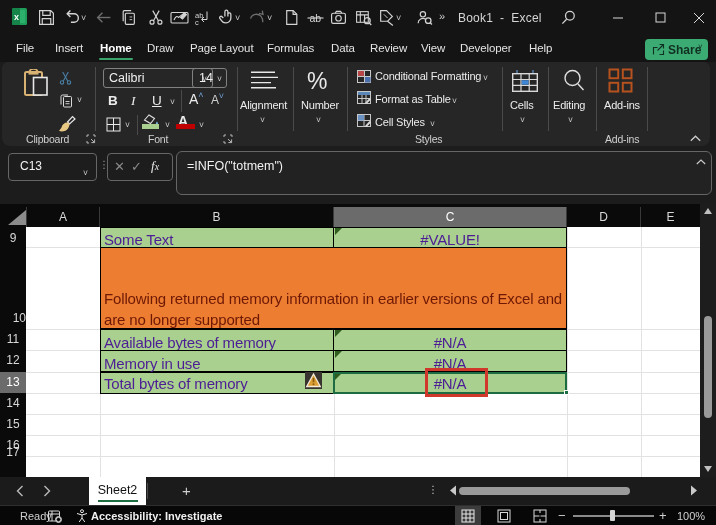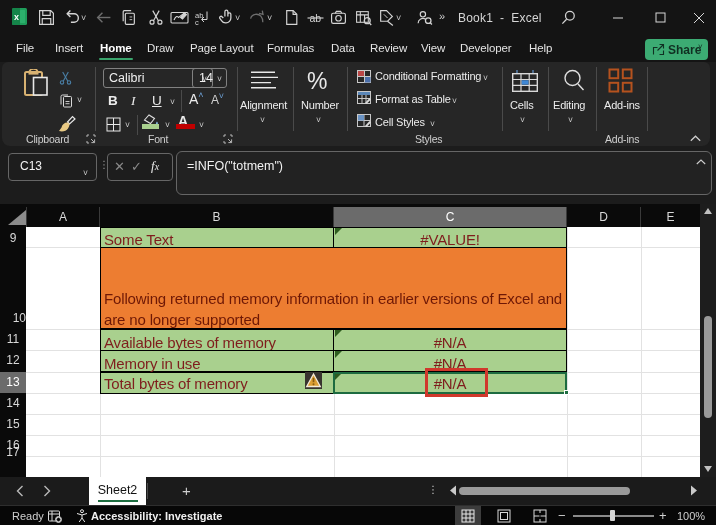--- a/index.html
+++ b/index.html
@@ -46,21 +46,21 @@
   border:1px solid #666; border-radius:6px; color:#f2f2f2; font-size:12.5px; padding:7px 0 0 10px; }
 
 
 #grid { position:absolute; left:0; top:204px; width:716px; height:273px; background:#0a0a0a; }
 .ch { position:absolute; top:3px; height:20px; color:#d9d9d9; font-size:12px; text-align:center;
   line-height:20px; border-right:1px solid #3a3a3a; }
 #cells { position:absolute; left:26px; top:23px; width:674px; height:250px; background:#fff; }
 .gv { position:absolute; top:0; bottom:0; width:1px; background:#e2e2e2; }
 .gh { position:absolute; left:0; right:0; height:1px; background:#e2e2e2; }
 .rh { position:absolute; left:0; width:26px; height:21px; line-height:21px; color:#d9d9d9; font-size:12px; text-align:center; }
-.cell { position:absolute; font-size:15px; letter-spacing:-0.15px; color:#7f1d1d; white-space:nowrap; }
+.cell { position:absolute; font-size:15px; letter-spacing:-0.15px; color:#4c1d95; white-space:nowrap; }
 .green { background:#a9d08e; border:1px solid #000; }
 .tri { position:absolute; width:0; height:0; border-top:7px solid #2e5d1f; border-right:7px solid transparent; }
 
 
 #vscroll { position:absolute; left:700px; top:204px; width:16px; height:273px; background:#1d1d1d; }
 #vthumb { position:absolute; left:4px; top:112px; width:8px; height:102px; background:#9a9a9a; border-radius:4px; }
 
 
 #sheetbar { position:absolute; left:0; top:477px; width:716px; height:29px; background:#1b1b1b; }
 #sheettab { position:absolute; left:89px; top:0; width:57px; height:28px; background:#fff;
@@ -478,21 +478,21 @@
     <svg style="position:absolute; left:449px; top:8px;" width="8" height="11" viewBox="0 0 8 11">
         <path d="M7 0.5 L1 5.5 L7 10.5z" fill="#c9c9c9"></path>
       </svg>
     <div id="hthumb"></div>
     <svg style="position:absolute; left:690px; top:8px;" width="8" height="11" viewBox="0 0 8 11">
         <path d="M1 0.5 L7 5.5 L1 10.5z" fill="#c9c9c9"></path>
       </svg>
   </div>
 
   <div id="statusbar">
-    <div style="position:absolute; left:12px; top:4px;">Ready</div>
+    <div style="position:absolute; left:20px; top:4px;">Ready</div>
     <svg class="sbic" style="left:48px;" viewBox="0 0 14 14" fill="none" stroke="#d9d9d9">
       <rect x="0.5" y="2" width="11" height="10" rx="1"></rect>
         <path d="M0.5 5 h11 M4 2 v10"></path>
       <circle cx="10.5" cy="10.5" r="3" fill="#070707"></circle>
         <circle cx="10.5" cy="10.5" r="2.2"></circle>
     </svg>
     <svg class="sbic" style="left:75px;" viewBox="0 0 14 14" fill="none" stroke="#e8e8e8">
       <circle cx="7" cy="2.2" r="1.5"></circle>
         <path d="M2 4.5 l5 1.5 5-1.5 M7 6 v3 M7 9 l-2.8 4 M7 9 l2.8 4"></path>
     </svg>

